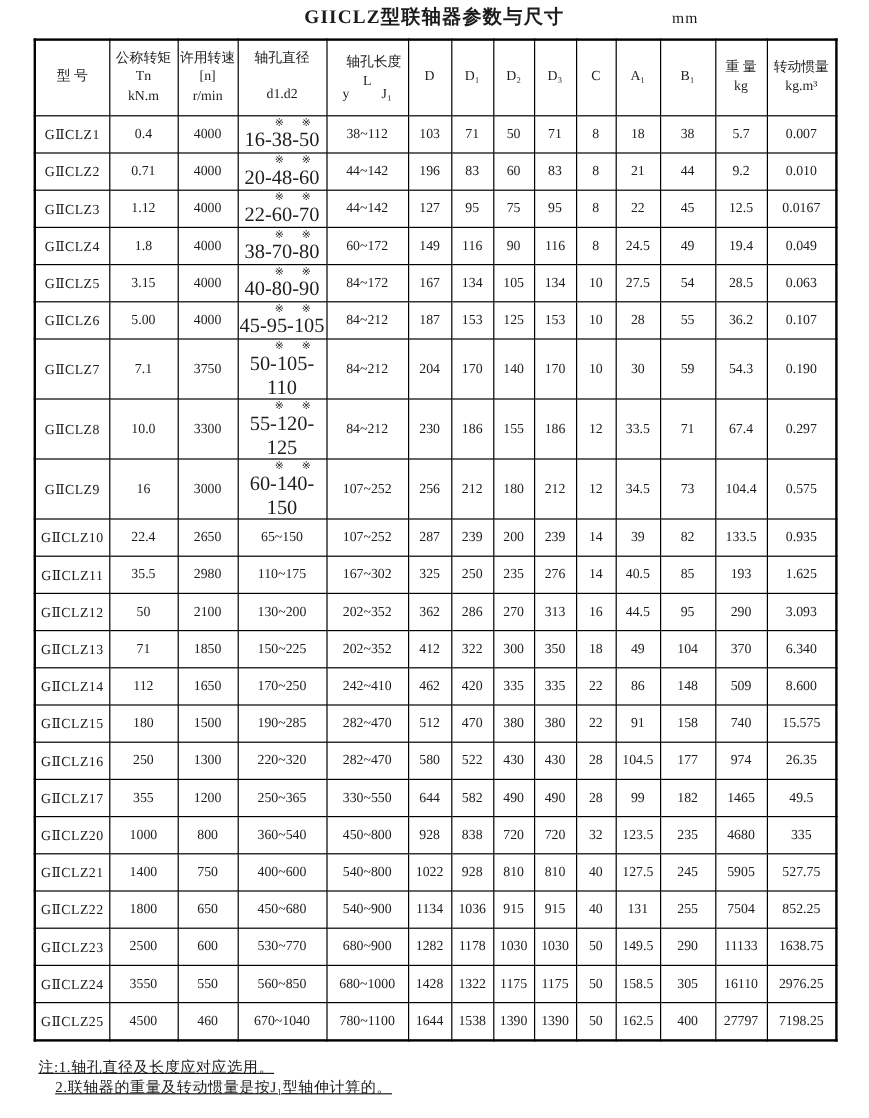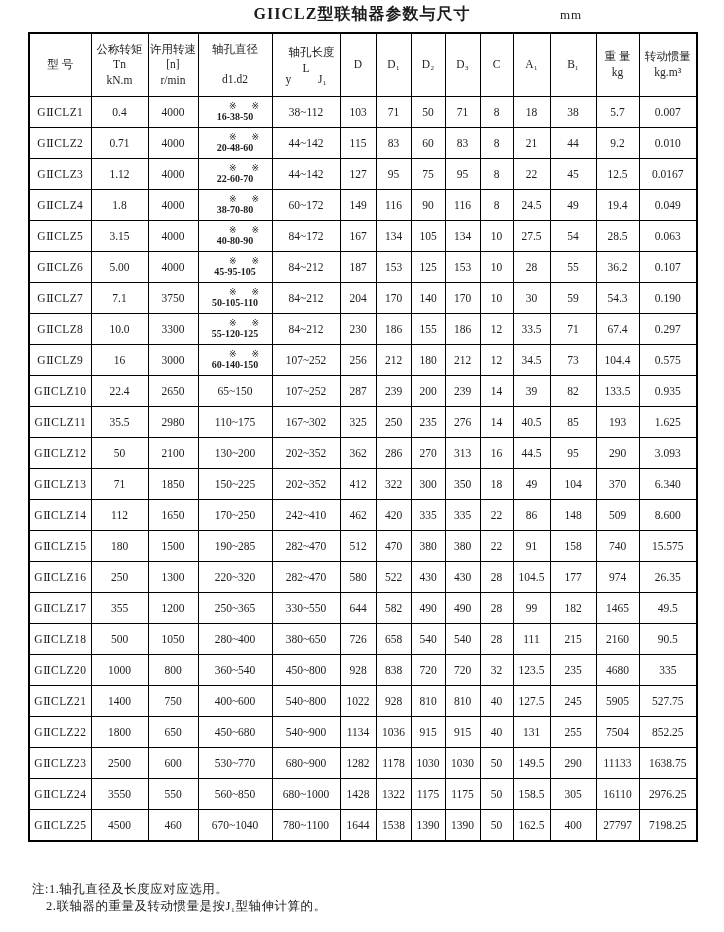--- a/index.html
+++ b/index.html
@@ -29,25 +29,26 @@
   }
   .params thead th{height:62px;font-size:11.5px;line-height:1.35;}
   .params tbody td{height:30px;font-size:11.5px;}
   td.model{font-size:11px;letter-spacing:0.4px;}
 
   .bl-top{margin-top:1px;margin-left:11px;}
   .bl-mid{line-height:1;margin-top:2px;}
   .bl-bot{display:flex;justify-content:space-between;padding:0 13px;line-height:1;margin-top:0;}
 
   .stars{display:flex;justify-content:center;gap:15px;font-size:9px;line-height:1;margin:1px 0 0 18px;}
-  .nums{line-height:1.15;font-size:10px;font-weight:bold;}
+  .nums{line-height:1.15;font-size:17px;}
 
   .notes{
     position:absolute;top:881px;left:32px;font-size:12.5px;line-height:1.32;
     letter-spacing:0.5px;
+    text-decoration:underline;
   }
   .notes .indent{padding-left:14px;}
   .notes .gap{display:inline-block;width:42px;}
 </style>
 </head>
 <body>
 
 <div class="page">
 
   <h1 class="title">GIICLZ型联轴器参数与尺寸</h1>
@@ -141,21 +142,21 @@
           <td>0.71</td>
           <td>4000</td>
           <td>
             <div class="stars">
               <span>※</span>
               <span>※</span>
             </div>
             <div class="nums">20-48-60</div>
           </td>
           <td>44~142</td>
-          <td>115</td>
+          <td>196</td>
           <td>83</td>
           <td>60</td>
           <td>83</td>
           <td>8</td>
           <td>21</td>
           <td>44</td>
           <td>9.2</td>
           <td>0.010</td>
         </tr>
         <tr>
@@ -434,36 +435,20 @@
           <td>582</td>
           <td>490</td>
           <td>490</td>
           <td>28</td>
           <td>99</td>
           <td>182</td>
           <td>1465</td>
           <td>49.5</td>
         </tr>
         <tr>
-          <td class="model">GⅡCLZ18</td>
-          <td>500</td>
-          <td>1050</td>
-          <td>280~400</td>
-          <td>380~650</td>
-          <td>726</td>
-          <td>658</td>
-          <td>540</td>
-          <td>540</td>
-          <td>28</td>
-          <td>111</td>
-          <td>215</td>
-          <td>2160</td>
-          <td>90.5</td>
-        </tr>
-        <tr>
           <td class="model">GⅡCLZ20</td>
           <td>1000</td>
           <td>800</td>
           <td>360~540</td>
           <td>450~800</td>
           <td>928</td>
           <td>838</td>
           <td>720</td>
           <td>720</td>
           <td>32</td>

